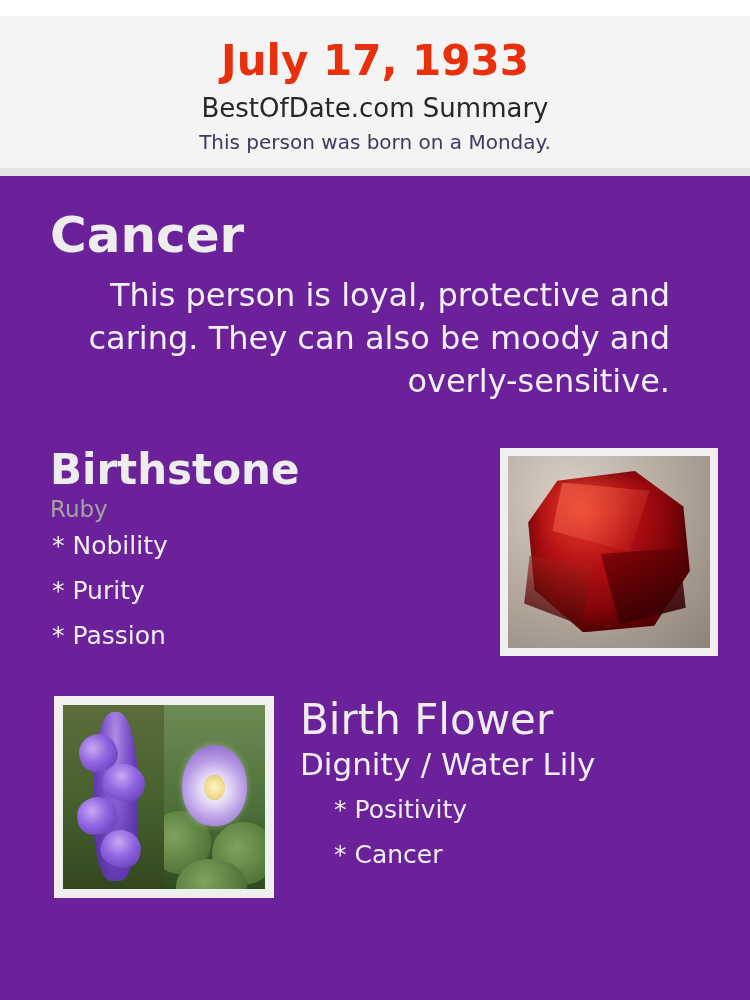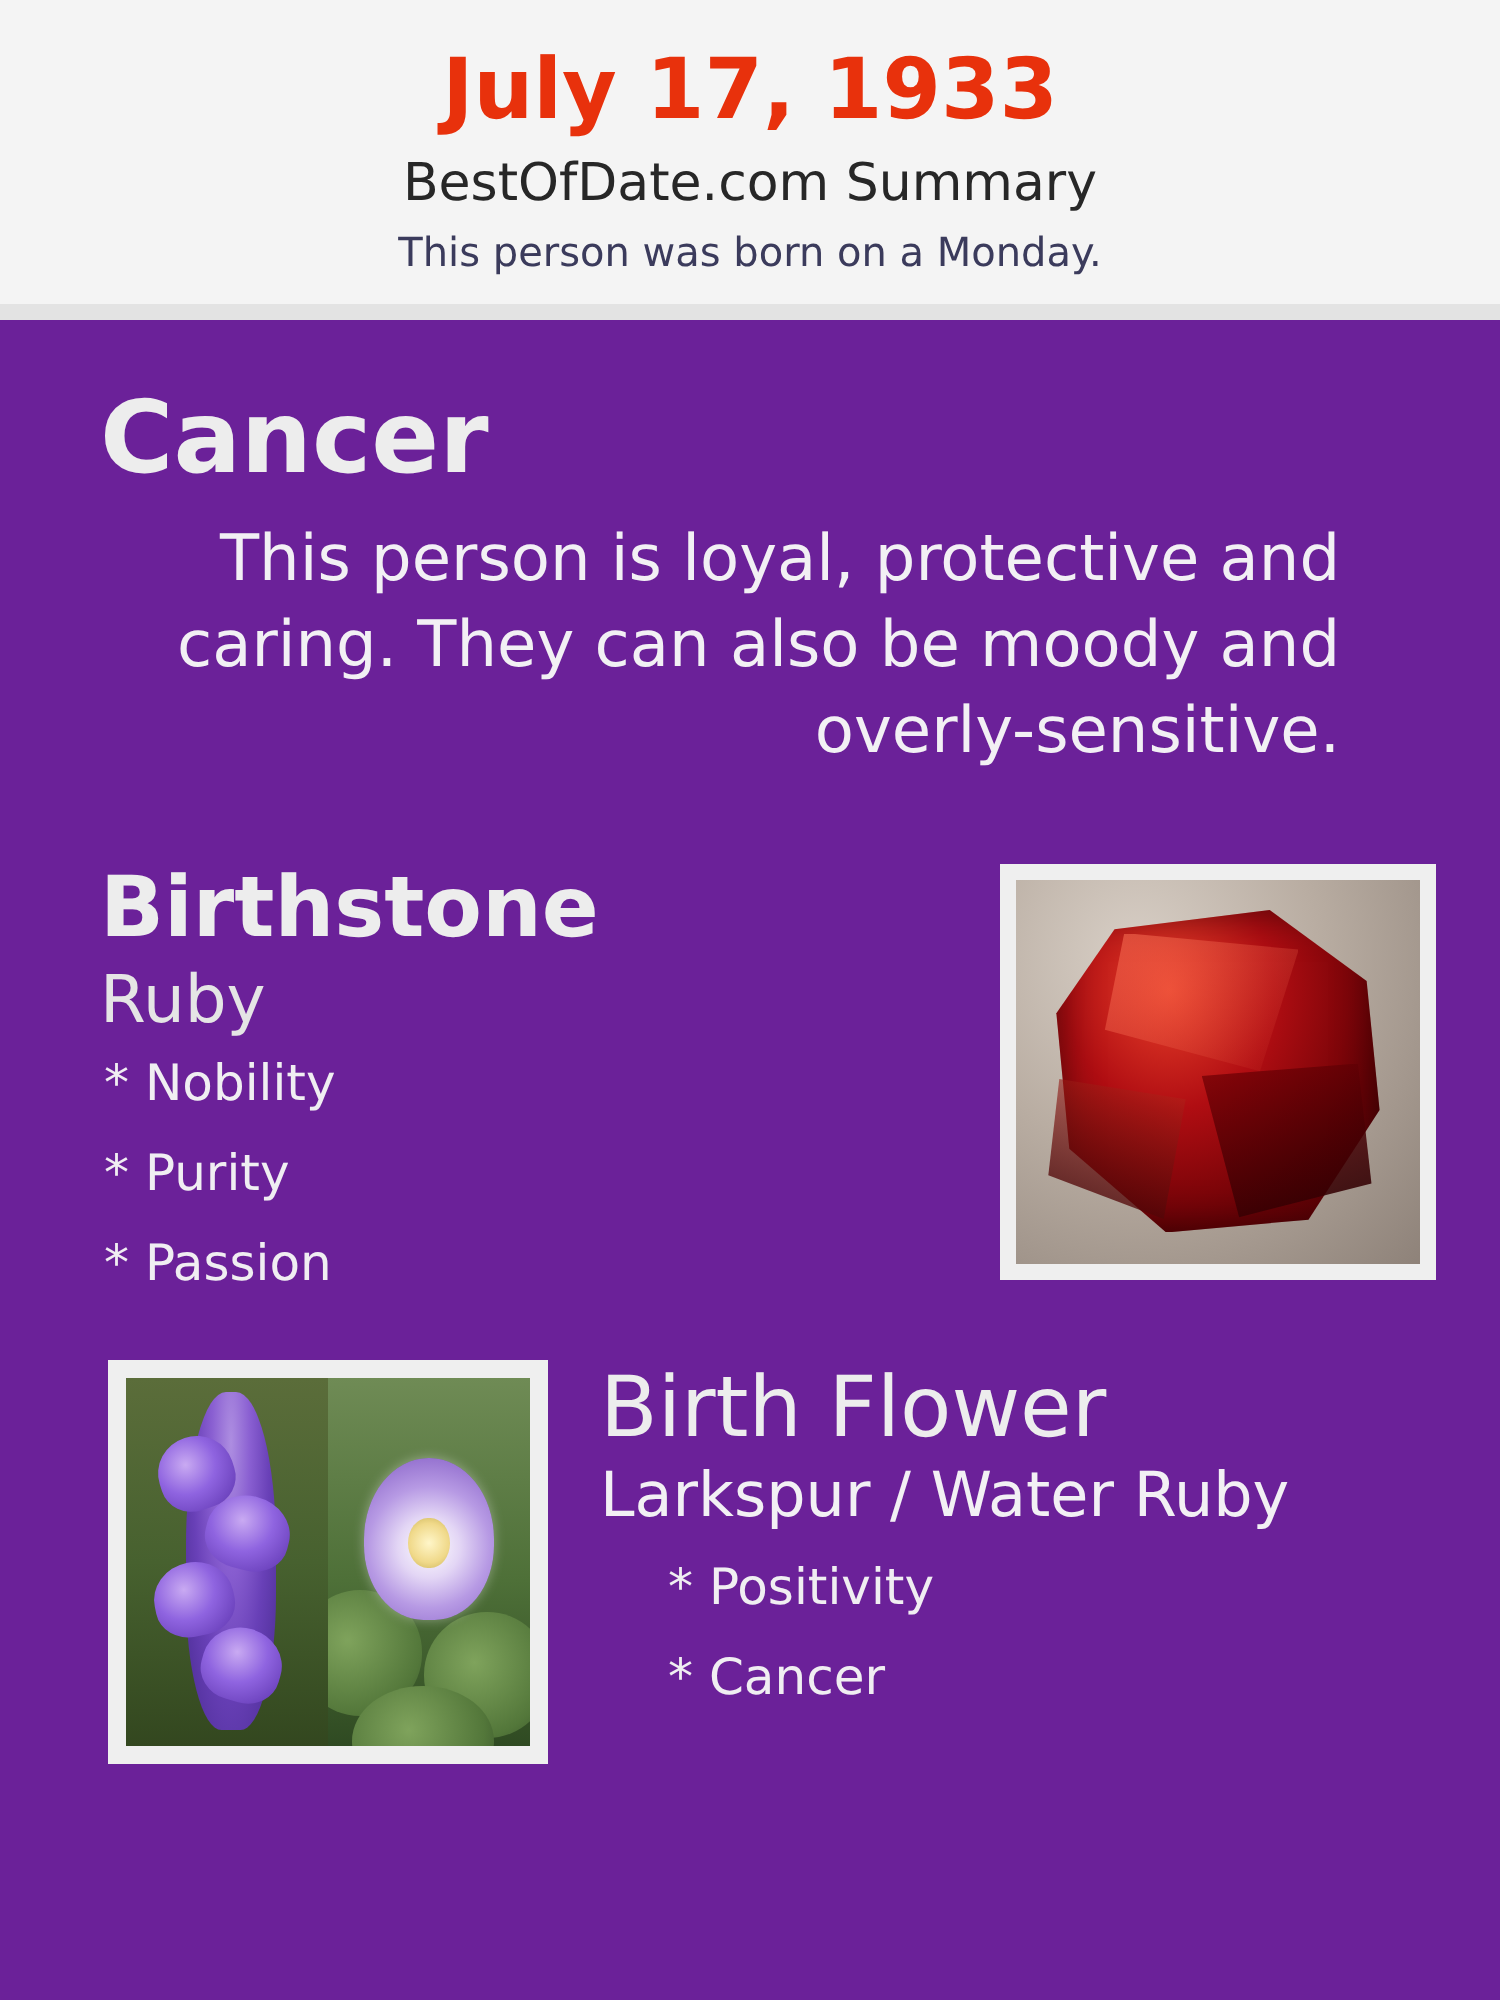--- a/index.html
+++ b/index.html
@@ -19,20 +19,21 @@
     position: relative;
     display: flex;
     flex-direction: column;
   }
 
   
   .header {
     background: #f4f4f4;
     padding: 22px 0 14px 0;
     text-align: center;
+    margin-top: 16px;
   }
   .header-date {
     color: #e8310c;
     font-size: 42px;
     font-weight: bold;
     line-height: 1.1;
     letter-spacing: 0px;
   }
   .header-subtitle {
     color: #272727;
@@ -88,22 +89,22 @@
     width: 440px;
   }
   .section-title {
     font-size: 42px;
     font-weight: bold;
     color: #ededed;
     line-height: 1.05;
     margin: 0 0 4px 2px;
   }
   .section-value {
-    font-size: 33px;
-    color: #e5e5e5;
+    font-size: 23px;
+    color: #a3a3a3;
     line-height: 1.2;
     margin: 0 0 10px 2px;
   }
   .bullet {
     font-size: 25px;
     color: #f0eef2;
     line-height: 1.0;
     margin: 0 0 20px 4px;
   }
 
@@ -329,20 +330,20 @@
             <div class="pad1"></div>
             <div class="pad2"></div>
             <div class="pad3"></div>
             <div class="lily"></div>
             <div class="lily-core"></div>
           </div>
         </div>
       </div>
       <div class="flower-text">
         <div class="flower-title">Birth Flower</div>
-        <div class="flower-value">Larkspur / Water Ruby</div>
+        <div class="flower-value">Dignity / Water Lily</div>
         <div class="flower-bullet">* Positivity</div>
         <div class="flower-bullet">* Cancer</div>
       </div>
     </div>
 
   </div>
 </div>
 
 </body></html>

